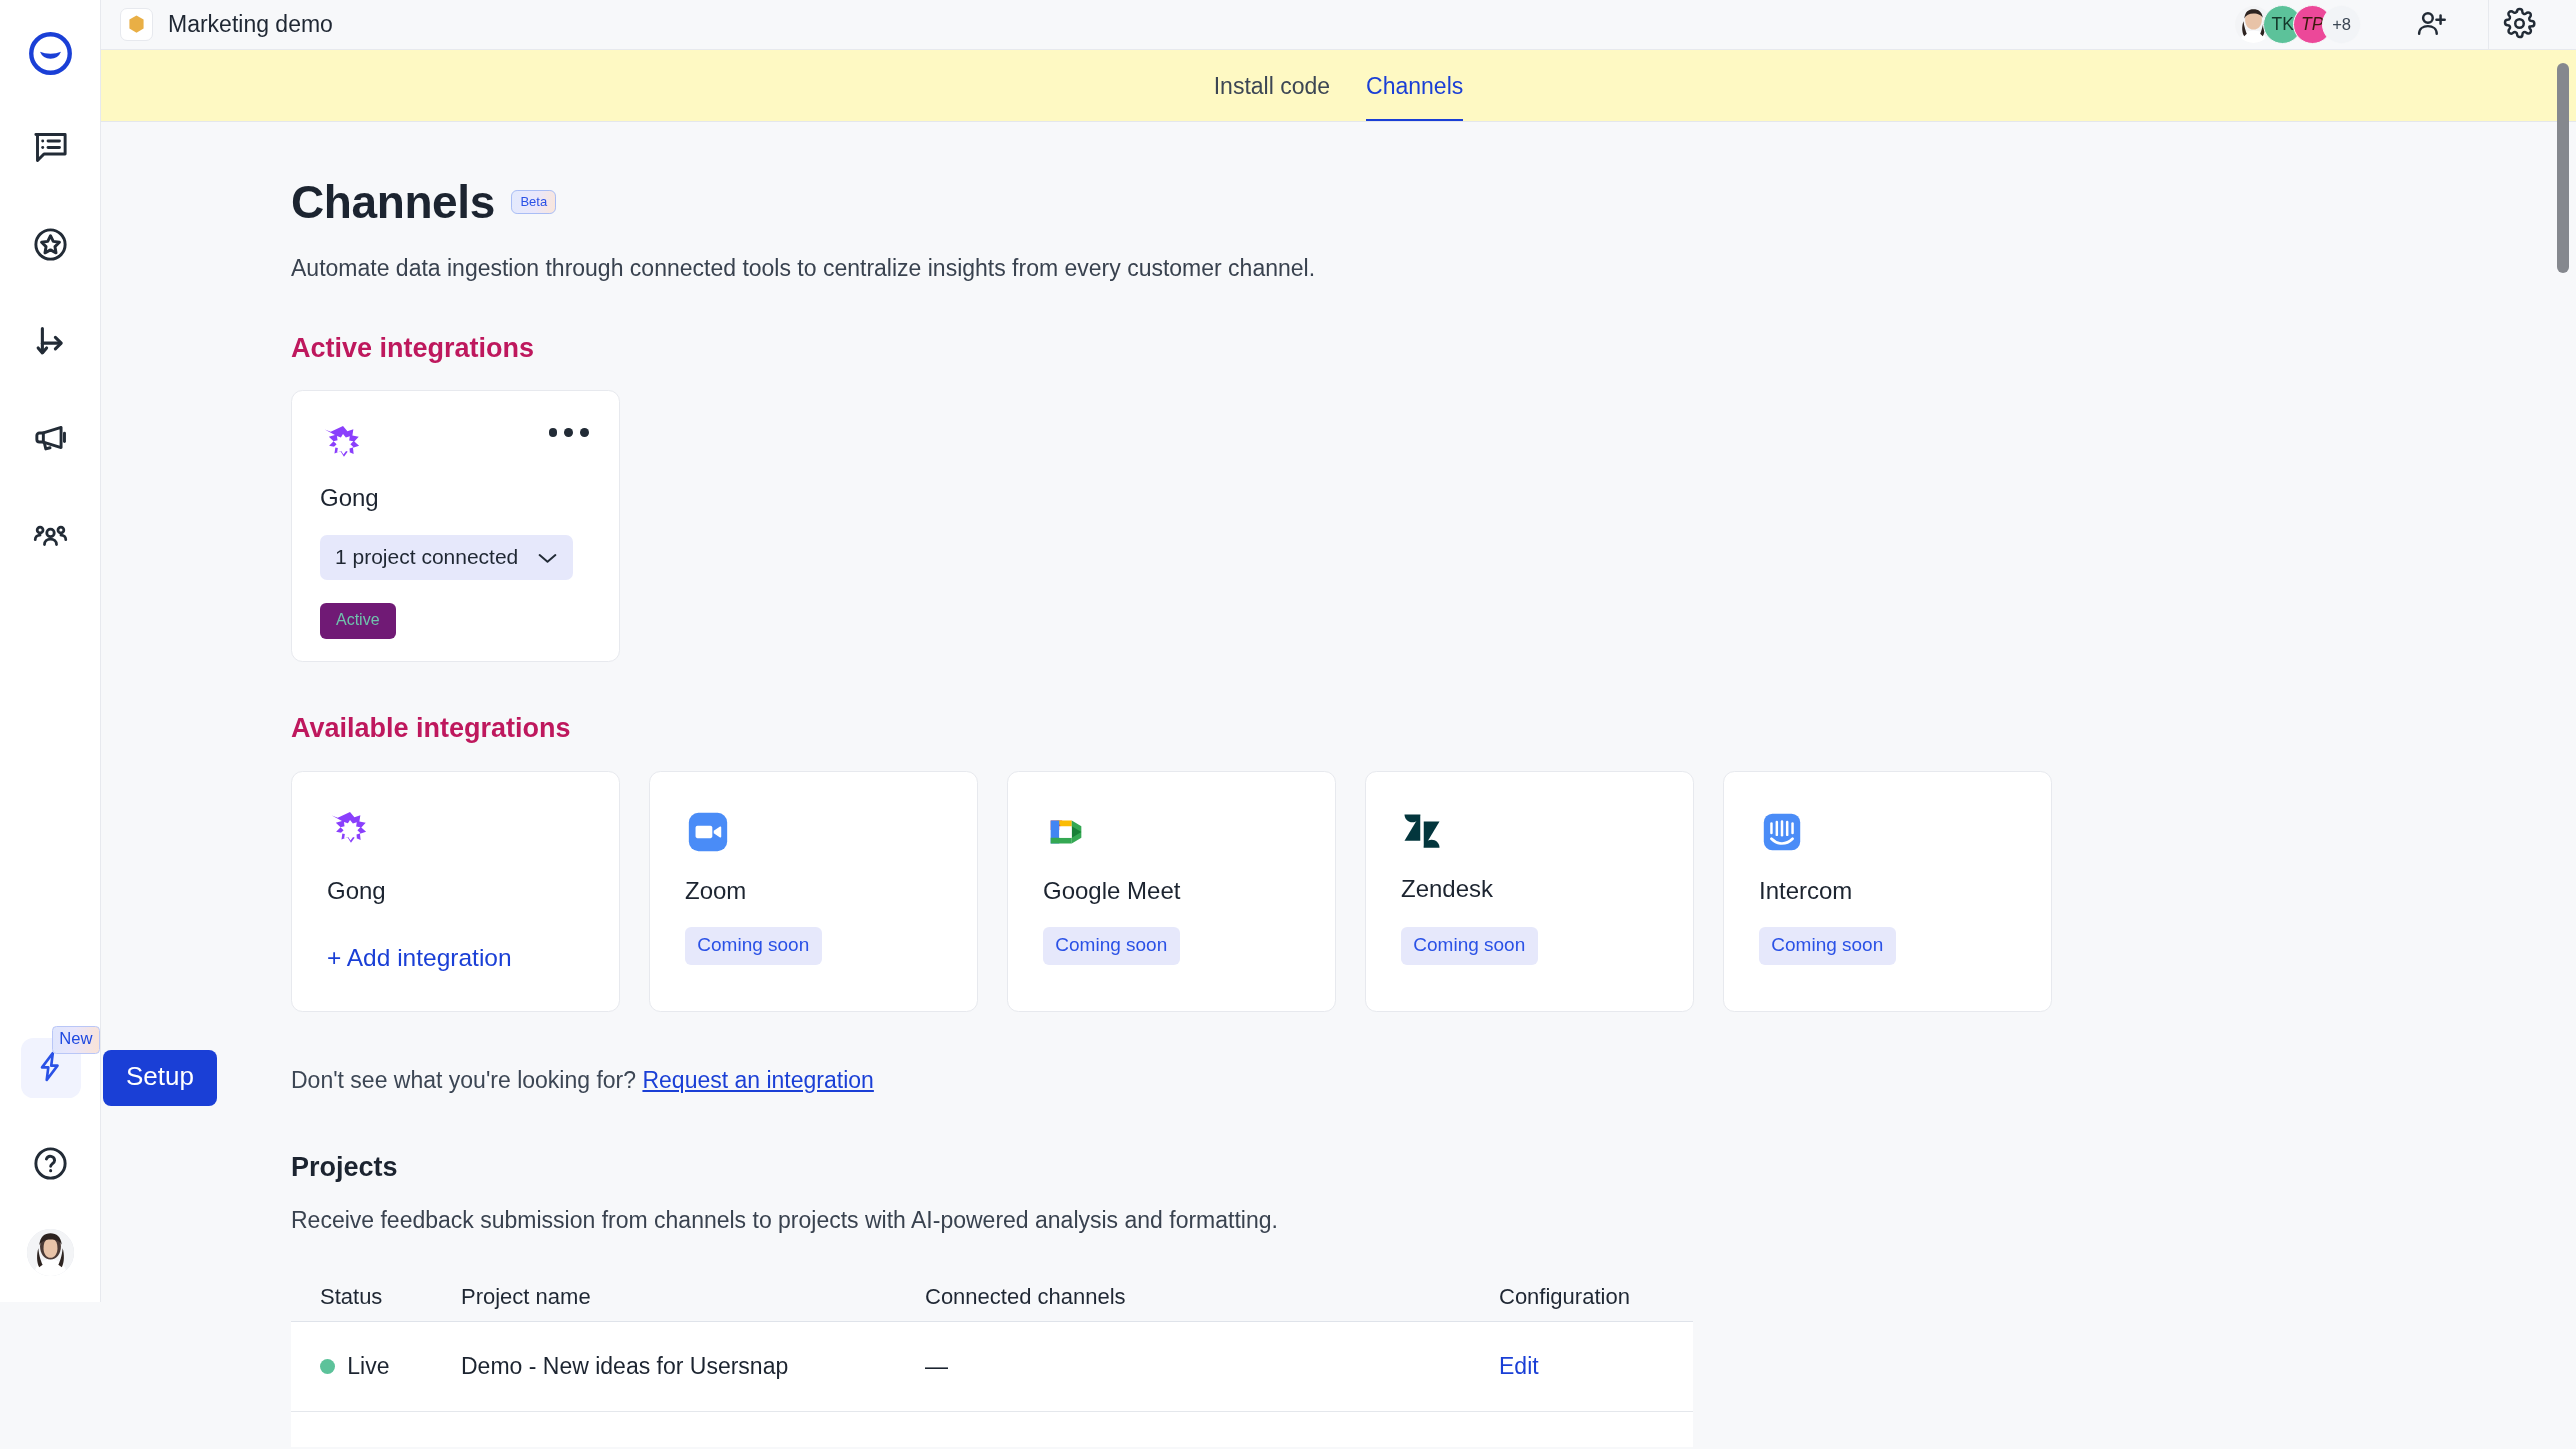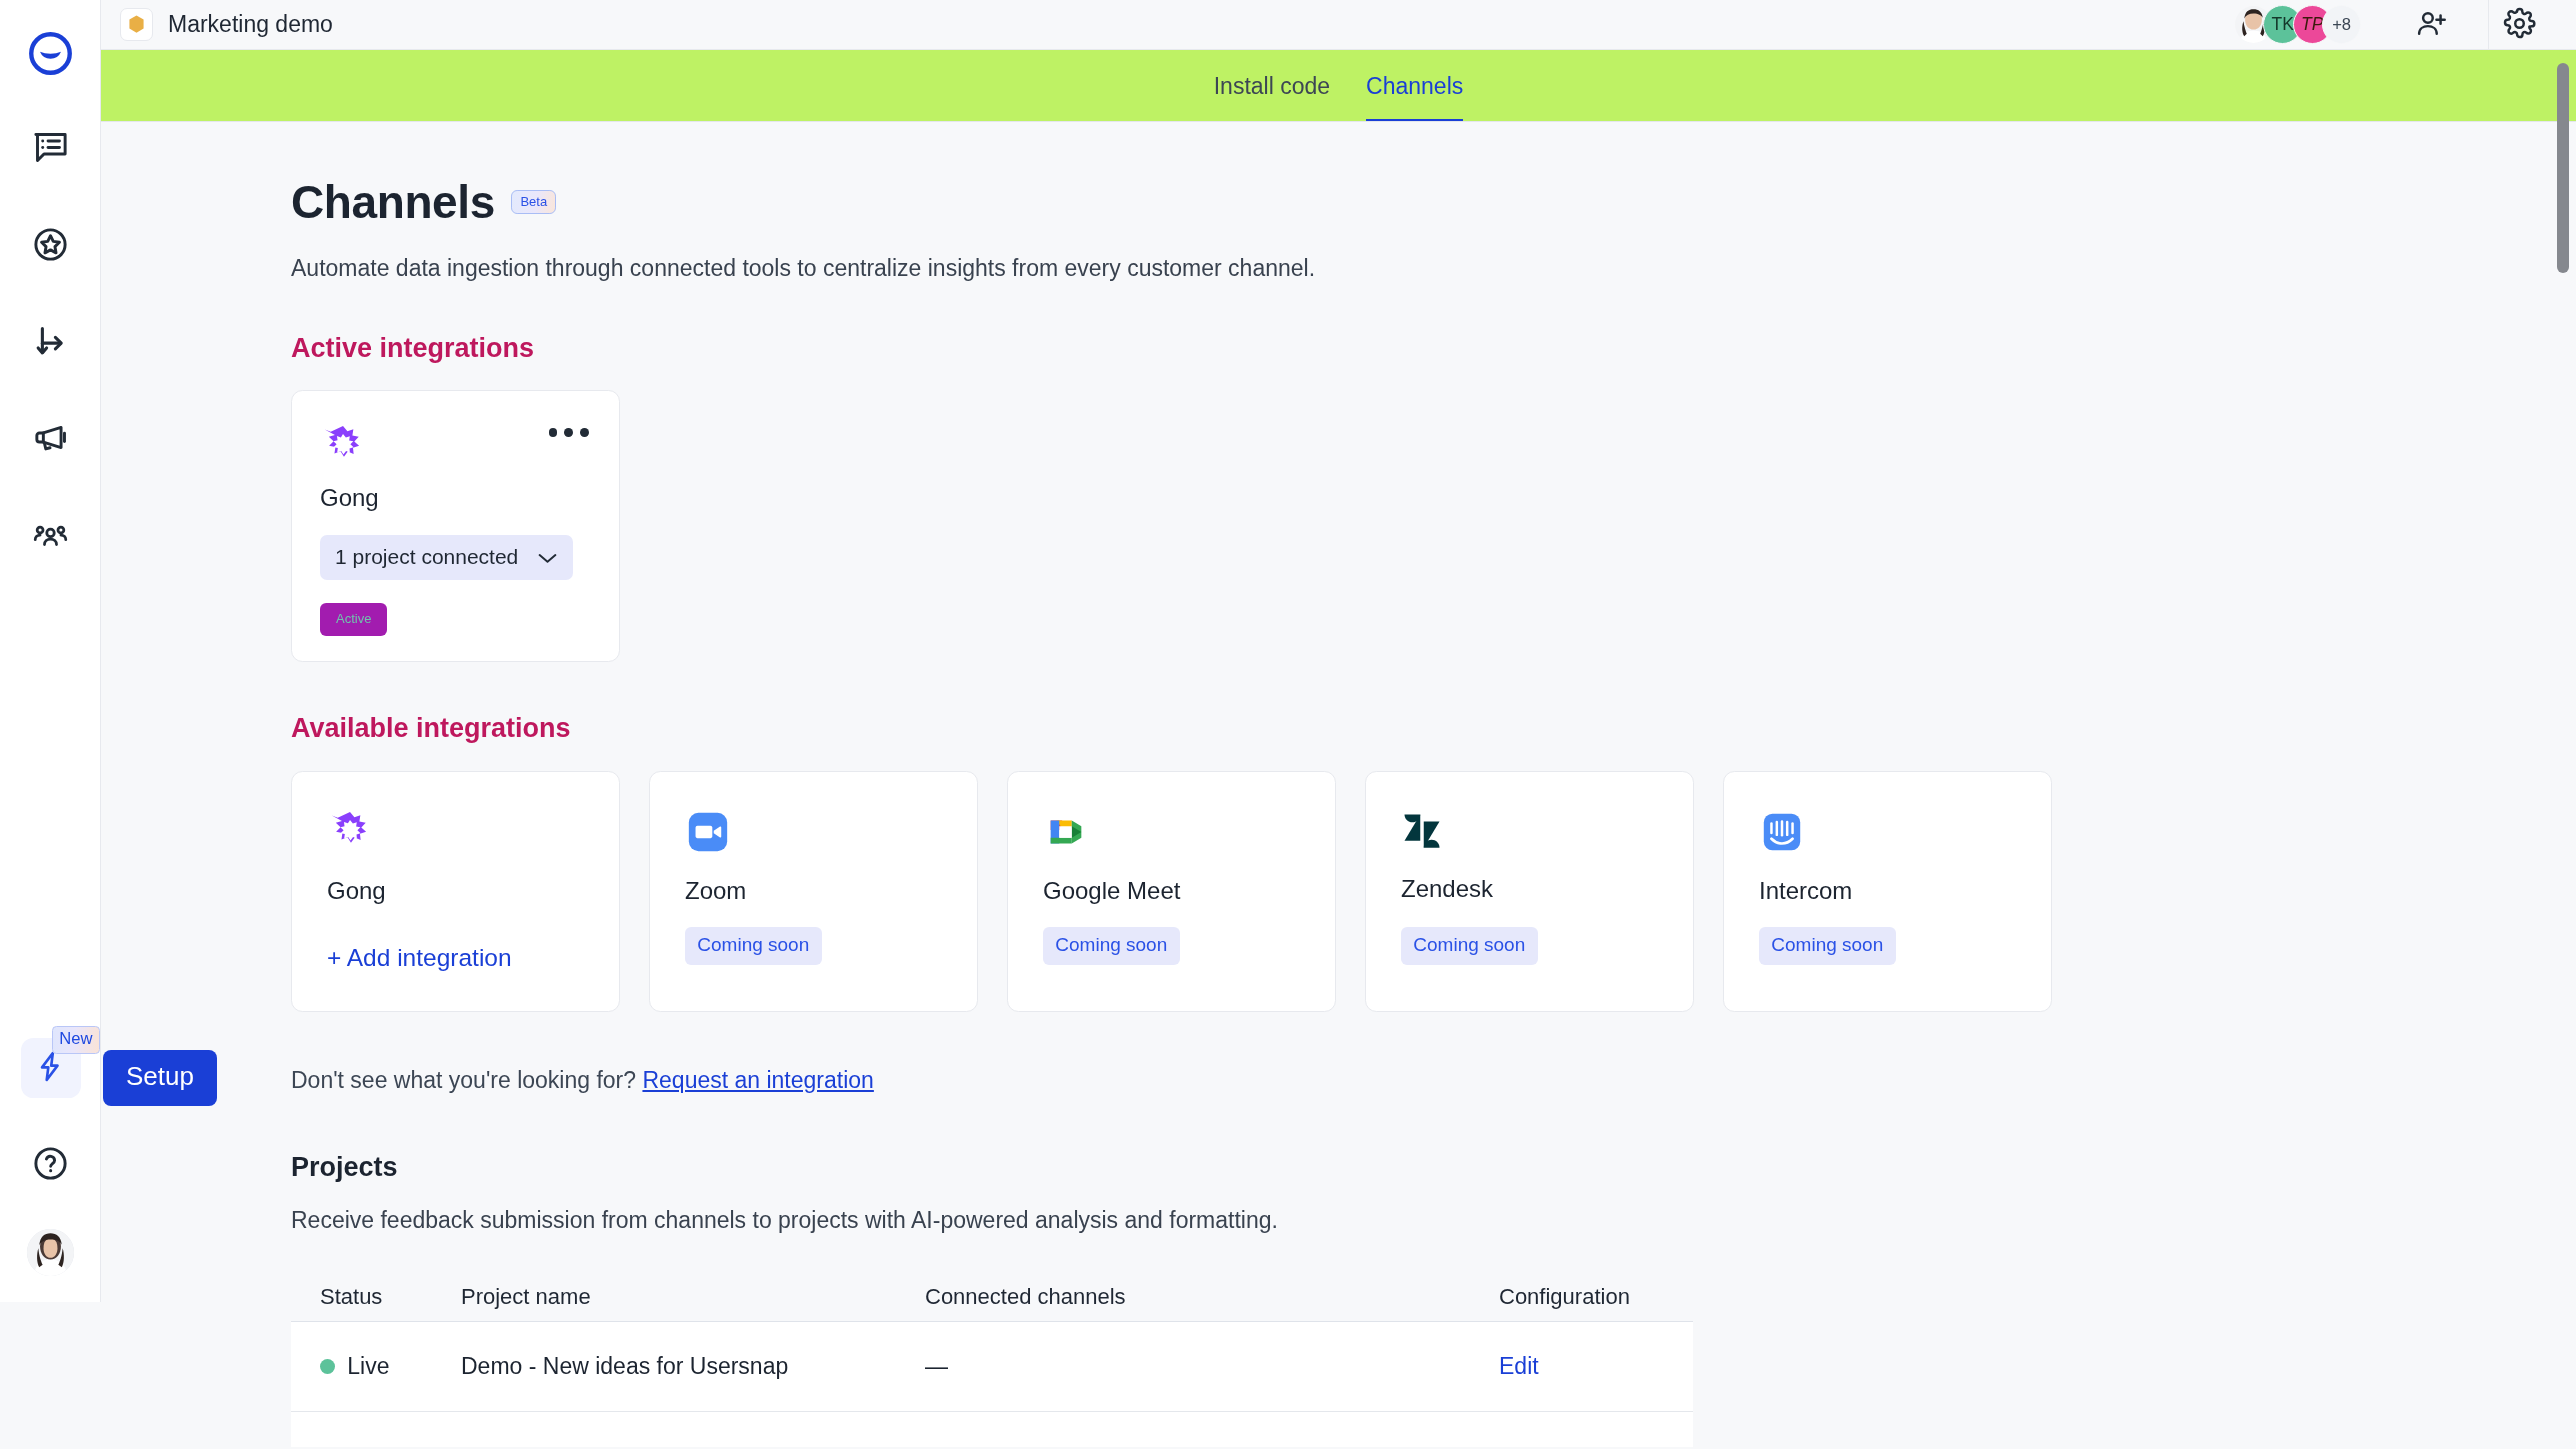--- a/index.html
+++ b/index.html
@@ -93,21 +93,21 @@
   .av-tp { background: #ec4899; color: #3b1a0c; font-style: italic; }
   .av-more { background: #f2f4f7; color: #3b4654; font-size: 16.6px; }
   .invite-btn {
     margin-left: 46px; width: 49px; height: 49px;
     display: flex; align-items: center; justify-content: center; cursor: pointer;
   }
   .topbar-div { width: 0.9px; height: 50px; background: #e7e9ee; margin-left: 32px; }
   .gear-btn { width: 61px; display: flex; align-items: center; justify-content: center; cursor: pointer; }
 
   .tabsbar {
-    height: 72px; background: #bef264;
+    height: 72px; background: #fef9c3;
     border-bottom: 0.9px solid #e4e7ec;
     display: flex; align-items: flex-end; justify-content: center;
     flex: 0 0 72px; gap: 36px;
   }
   .tab {
     font-size: 23px; color: #3c4654; padding-bottom: 19px;
     cursor: pointer; border-bottom: 2.6px solid transparent;
   }
   .tab.active { color: #1a3fd6; border-bottom-color: #1a3fd6; }
 
@@ -138,22 +138,22 @@
   .dots { position: absolute; top: 37px; right: 30px; display: flex; gap: 7px; cursor: pointer; }
   .dots i { width: 8.8px; height: 8.8px; border-radius: 50%; background: #222b36; display: block; }
   .int-name { font-size: 24px; color: #1c2430; margin-top: 12.3px; }
   .chip-dd {
     margin-top: 23px; display: inline-flex; align-items: center; gap: 19px;
     background: #e6e8fb; border-radius: 7px; padding: 9.6px 15px 11.4px;
     font-size: 21px; color: #1f2733; cursor: pointer;
   }
   .chip-active {
     margin-top: 23px; display: inline-block;
-    background: #a21caf; color: #6fc3ad; border-radius: 6.1px;
-    padding: 8px 16px 9.6px; font-size: 13px;
+    background: #701a75; color: #6fc3ad; border-radius: 6.1px;
+    padding: 8px 16px 9.6px; font-size: 16px;
   }
 
   .avail-grid { display: flex; gap: 29px; margin-top: 27px; }
   .avail-card { width: 329px; height: 241px; padding: 37px 35px 0; position: relative; }
   .avail-name { font-size: 24px; color: #1c2430; margin-top: 19px; }
   .coming {
     position: absolute; left: 35px; bottom: 46px;
     background: #e6e8fb; color: #2a51e6; font-size: 19px;
     border-radius: 6.1px; padding: 7px 12.3px 8.8px;
   }

